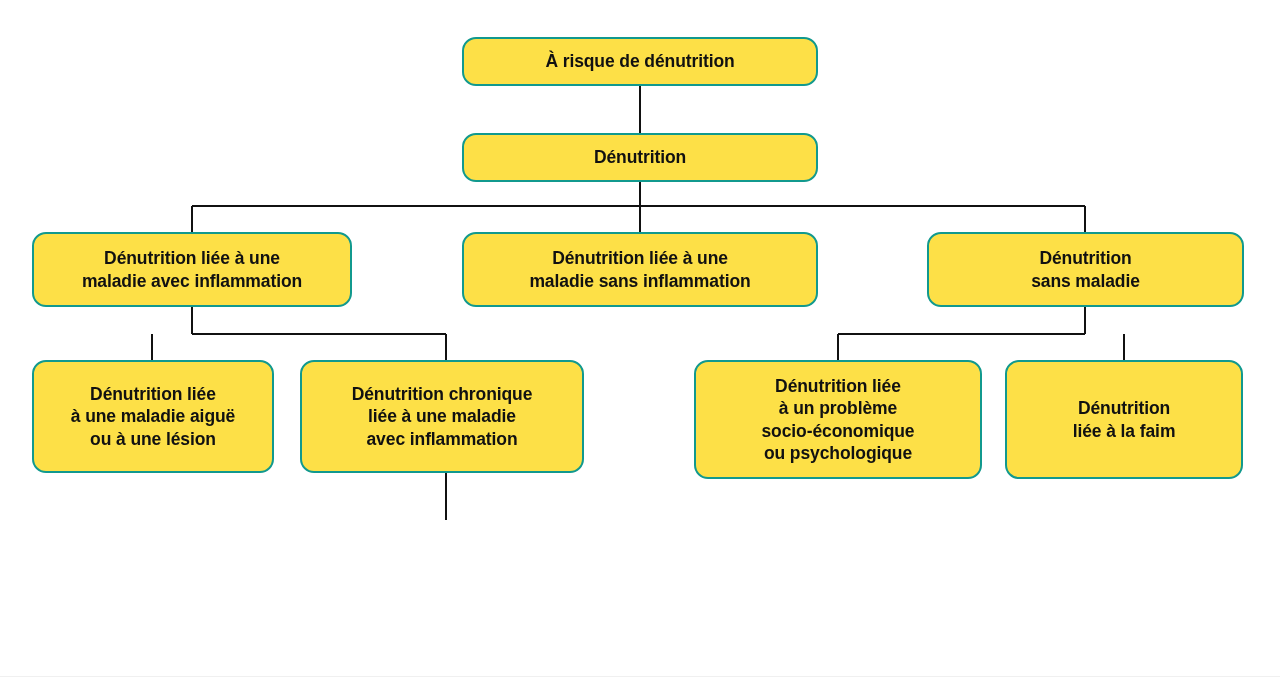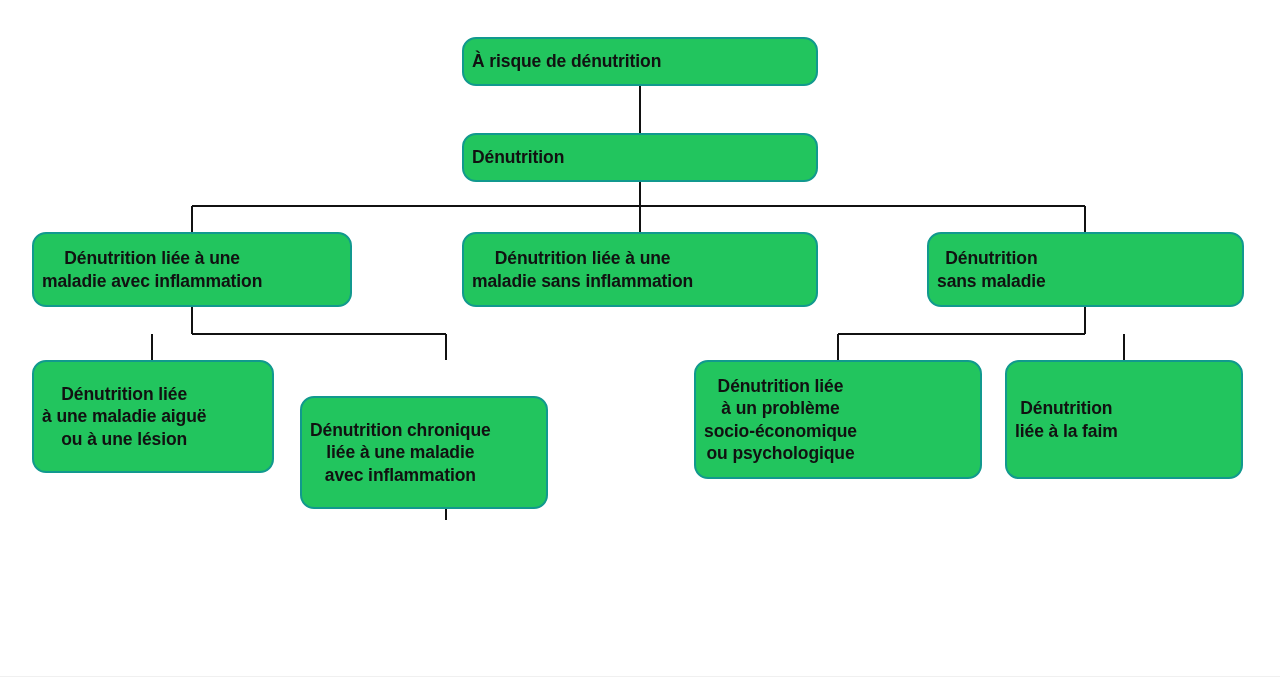--- a/index.html
+++ b/index.html
@@ -23,23 +23,24 @@
     left: 0;
     top: 0;
     width: 1280px;
     height: 681px;
   }
   .node {
     position: absolute;
     box-sizing: border-box;
     border: 2.2px solid #11998e;
     border-radius: 14px;
-    background: #22c55e;
+    background: #fde047;
     display: flex;
     align-items: center;
+    justify-content: center;
     text-align: center;
     color: #111111;
     font-weight: bold;
     font-size: 17.5px;
     line-height: 1.28;
     letter-spacing: -0.1px;
     padding: 2px 8px;
   }
   .node .label {
     display: block;
@@ -106,21 +107,21 @@
     <span class="label">Dénutrition
 sans maladie</span>
   </div>
 
   <div class="node" style="left:32px; top:360px; width:242px; height:113px;">
     <span class="label">Dénutrition liée
 à une maladie aiguë
 ou à une lésion</span>
   </div>
 
-  <div class="node" style="left:300px; top:360px; width:248px; height:113px;margin-top:36px;">
+  <div class="node" style="left:300px; top:360px; width:284px; height:113px;">
     <span class="label">Dénutrition chronique
 liée à une maladie
 avec inflammation</span>
   </div>
 
   <div class="node" style="left:694px; top:360px; width:288px; height:119px;">
     <span class="label">Dénutrition liée
 à un problème
 socio-économique
 ou psychologique</span>

